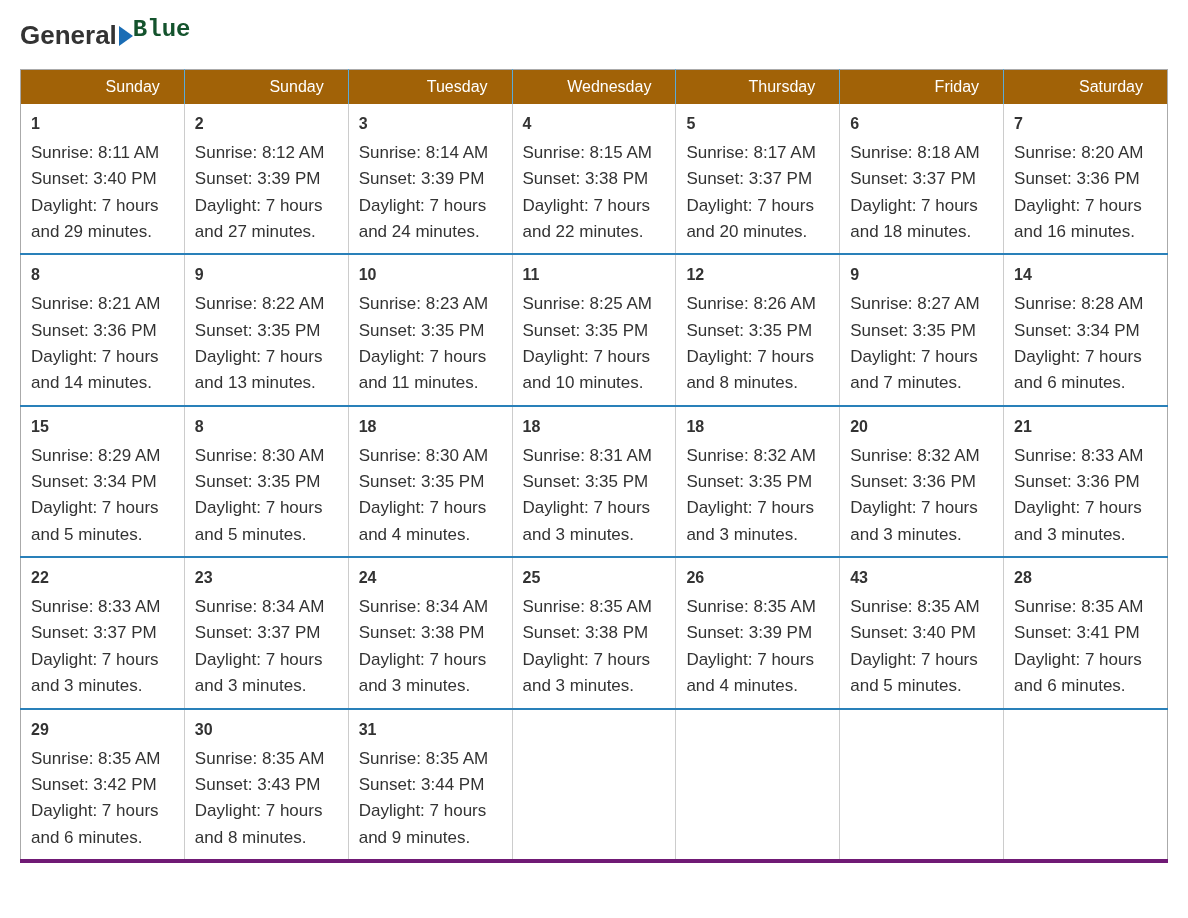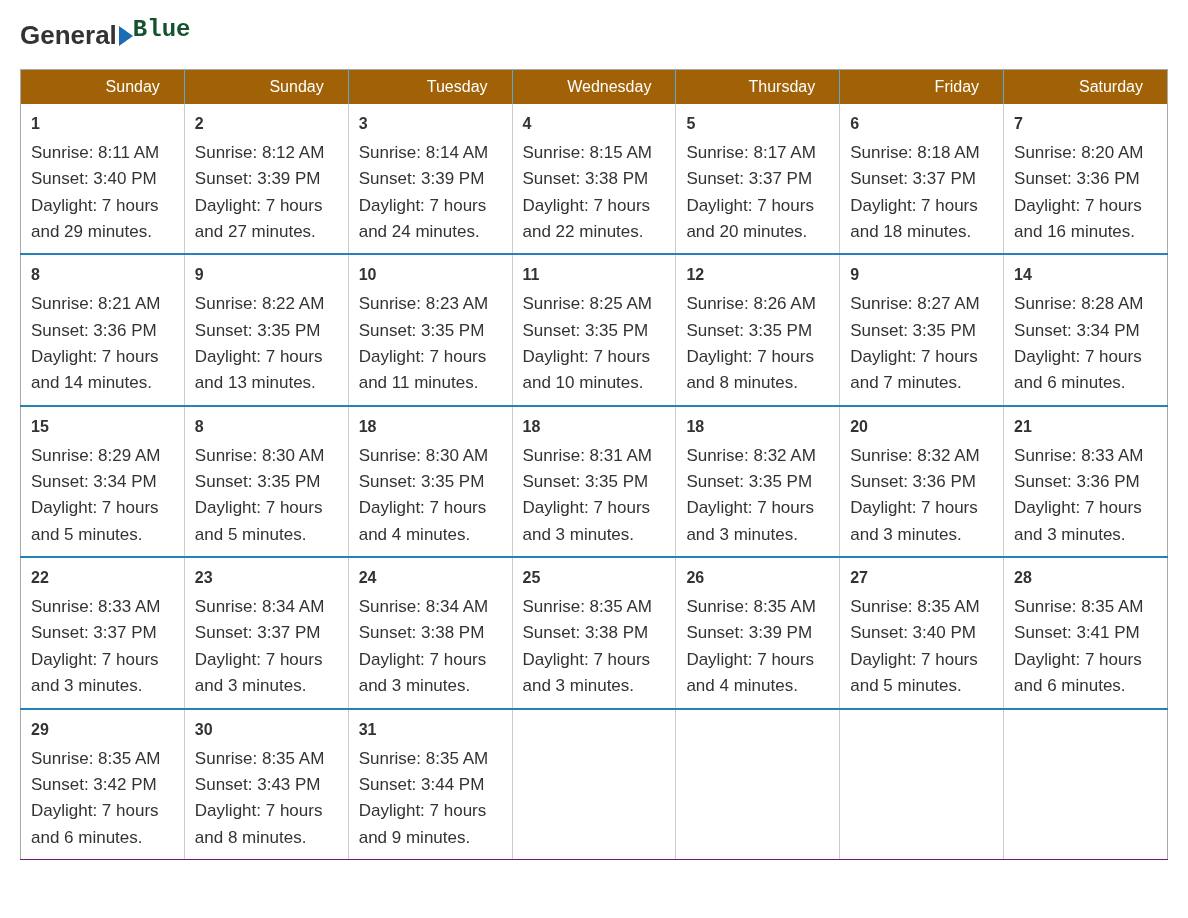--- a/index.html
+++ b/index.html
@@ -56,21 +56,21 @@
       width: 14.285%;
       min-height: 100px;
       font-size: 13px;
       color: #333;
       line-height: 1.5;
     }
     .calendar tbody tr td:last-child {
       border-right: none;
     }
     .calendar tbody tr:last-child td {
-      border-bottom: 1px solid #701a75;
+      border-bottom: 4px solid #701a75;
       margin-left: 12px;
     }
     .day-num {
       font-size: 16px;
       font-weight: bold;
       display: block;
       margin-bottom: 4px;
     }
     .day-info {
       font-size: 17px;
@@ -242,21 +242,21 @@
         </td>
         <td>
           <span class="day-num">25</span>
           <span class="day-info">Sunrise: 8:35 AM<br>Sunset: 3:38 PM<br>Daylight: 7 hours and 3 minutes.</span>
         </td>
         <td>
           <span class="day-num">26</span>
           <span class="day-info">Sunrise: 8:35 AM<br>Sunset: 3:39 PM<br>Daylight: 7 hours and 4 minutes.</span>
         </td>
         <td>
-          <span class="day-num">27</span>
+          <span class="day-num">43</span>
           <span class="day-info">Sunrise: 8:35 AM<br>Sunset: 3:40 PM<br>Daylight: 7 hours and 5 minutes.</span>
         </td>
         <td>
           <span class="day-num">28</span>
           <span class="day-info">Sunrise: 8:35 AM<br>Sunset: 3:41 PM<br>Daylight: 7 hours and 6 minutes.</span>
         </td>
       </tr>
       <tr>
         <td>
           <span class="day-num">29</span>

